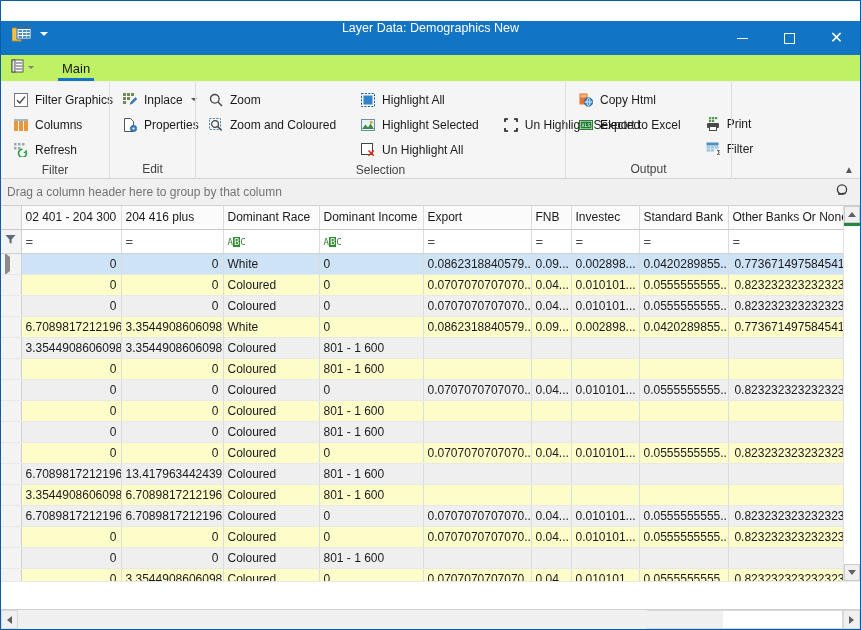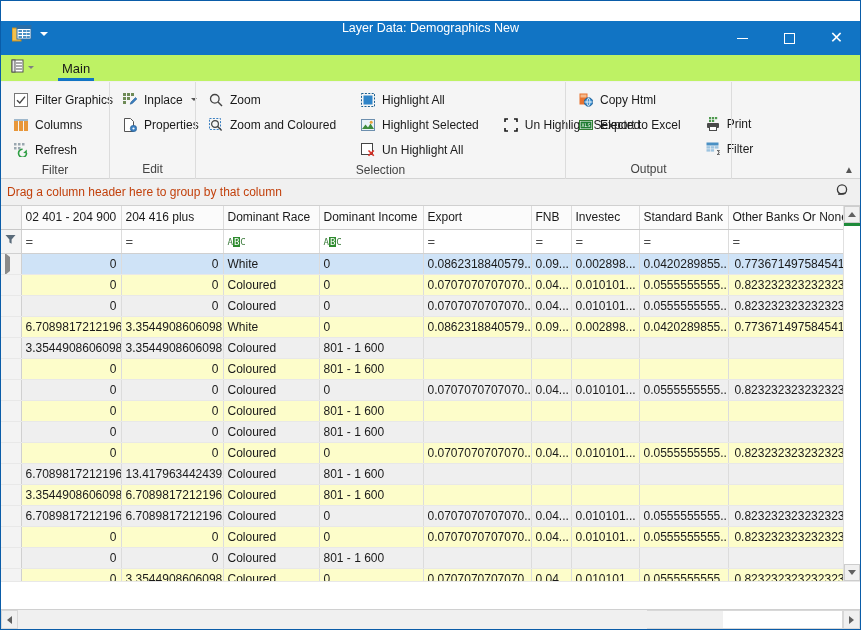--- a/index.html
+++ b/index.html
@@ -160,21 +160,21 @@
 
   
   .grouppanel {
     height: 27px;
     background: #f0f0f0;
     border-bottom: 1px solid #d0d0d0;
     display: flex;
     align-items: center;
     padding-left: 6px;
     font-size: 12px;
-    color: #c2410c;
+    color: #737373;
     flex: none;
     position: relative;
   }
   .grouppanel .search-ico {
     position: absolute; right: 8px; top: 4px;
   }
 
   
   .gridwrap {
     flex: 1;
@@ -572,21 +572,21 @@
               <col style="width: 104px;">
               <col style="width: 108px;">
               <col style="width: 40px;">
               <col style="width: 68px;">
               <col style="width: 89px;">
               <col style="width: 121px;">
             </colgroup>
           <thead>
             <tr id="header-row">
               <th class="indicator-col"></th>
-            <th>02 401 - 204 900</th>
+            <th>02 401 - 204 300</th>
                 <th>204 416 plus</th>
                 <th>Dominant Race</th>
                 <th>Dominant Income</th>
                 <th>Export</th>
                 <th>FNB</th>
                 <th>Investec</th>
                 <th>Standard Bank</th>
                 <th>Other Banks Or None</th>
               </tr>
           </thead>

